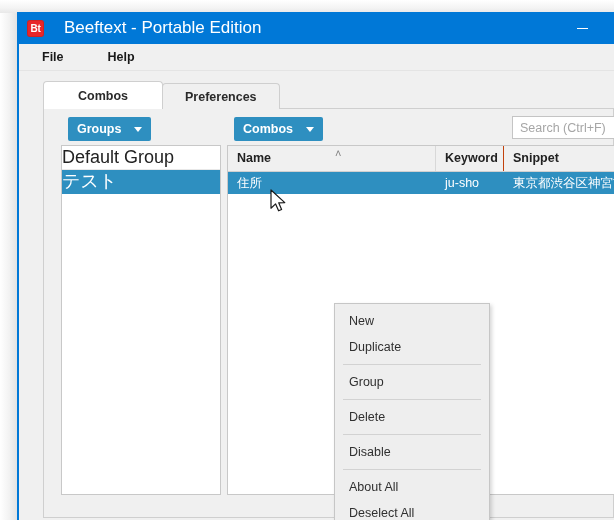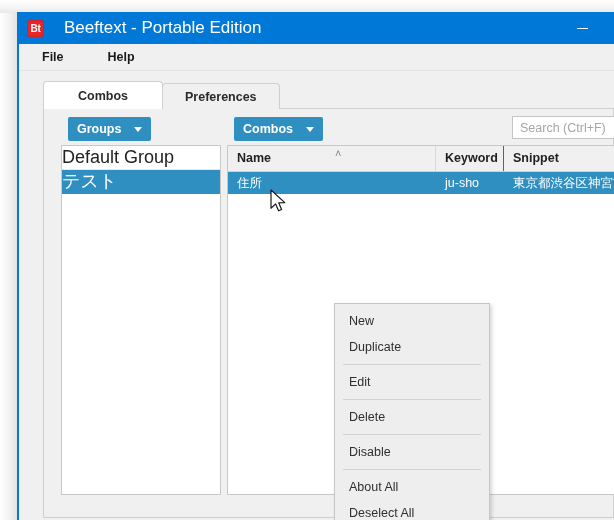--- a/index.html
+++ b/index.html
@@ -411,21 +411,21 @@
             <div class="td col-name">住所</div>
             <div class="td col-key">ju-sho</div>
             <div class="td col-snip">東京都渋谷区神宮前</div>
           </div>
         </div>
 
         <div class="ctxmenu">
           <div class="ctx-item">New</div>
           <div class="ctx-item">Duplicate</div>
           <div class="ctx-sep"></div>
-          <div class="ctx-item">Edit</div>
+          <div class="ctx-item">Group</div>
           <div class="ctx-sep"></div>
           <div class="ctx-item">Delete</div>
           <div class="ctx-sep"></div>
           <div class="ctx-item">Disable</div>
           <div class="ctx-sep"></div>
           <div class="ctx-item">About All</div>
           <div class="ctx-item">Deselect All</div>
 
         </div>
 

